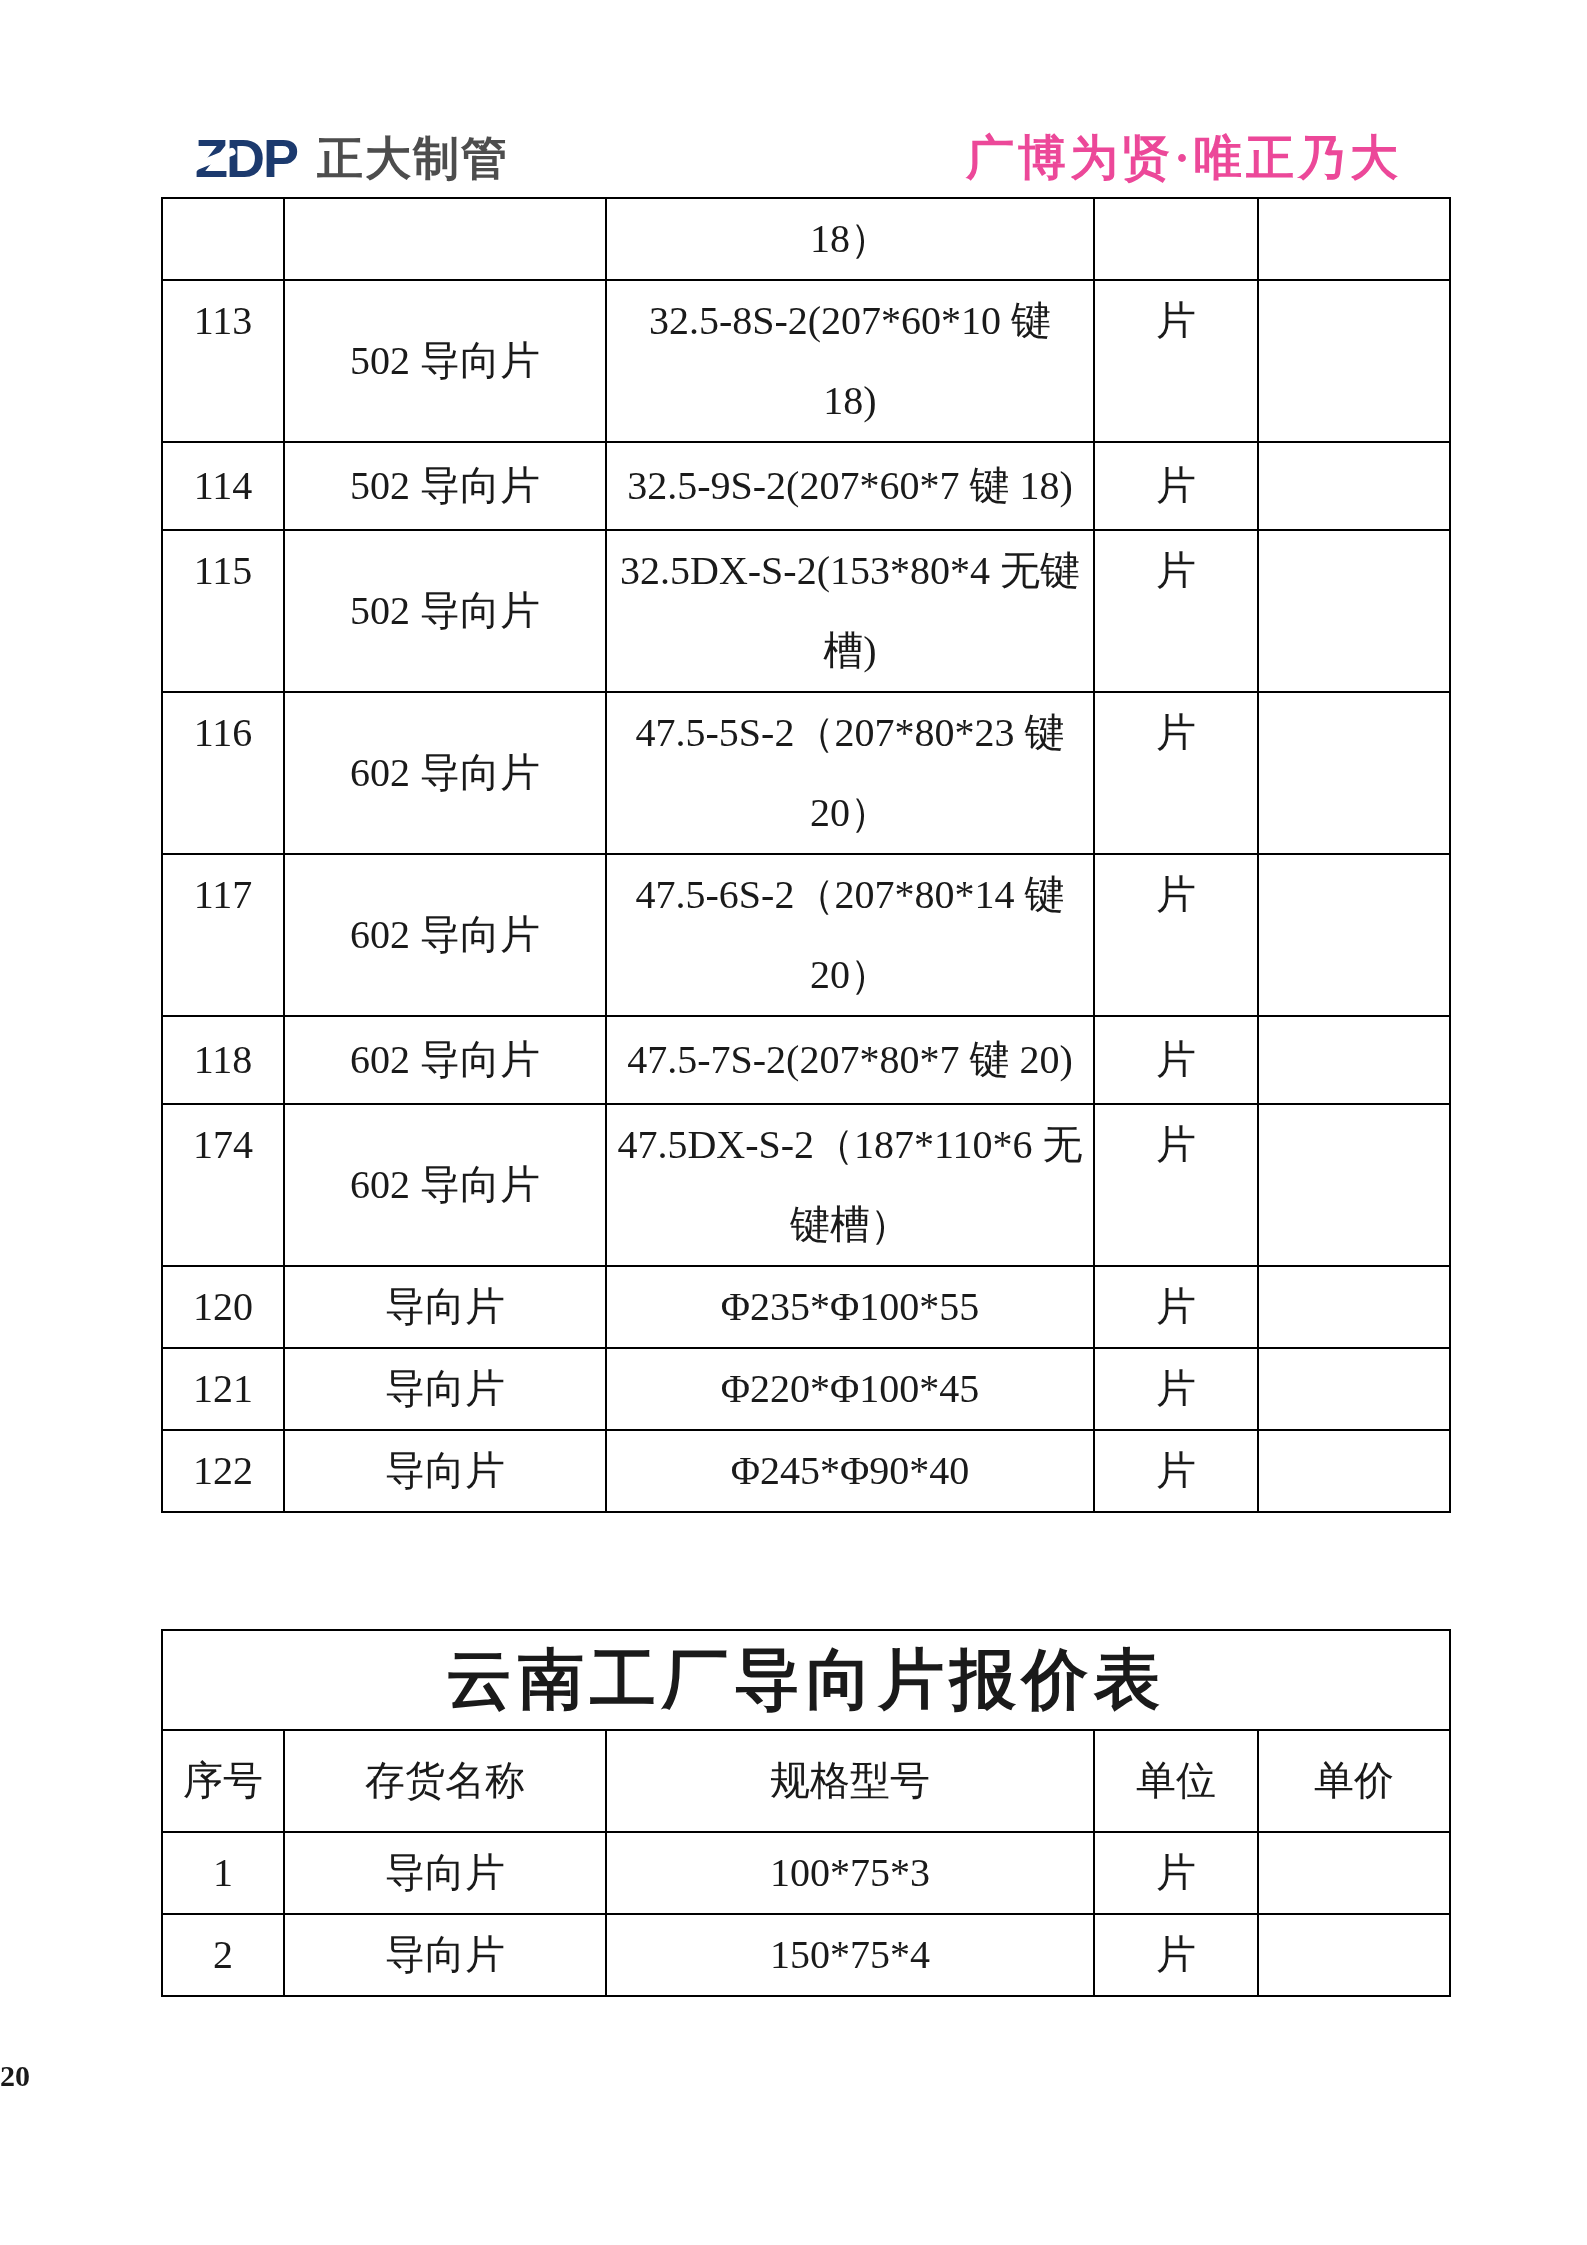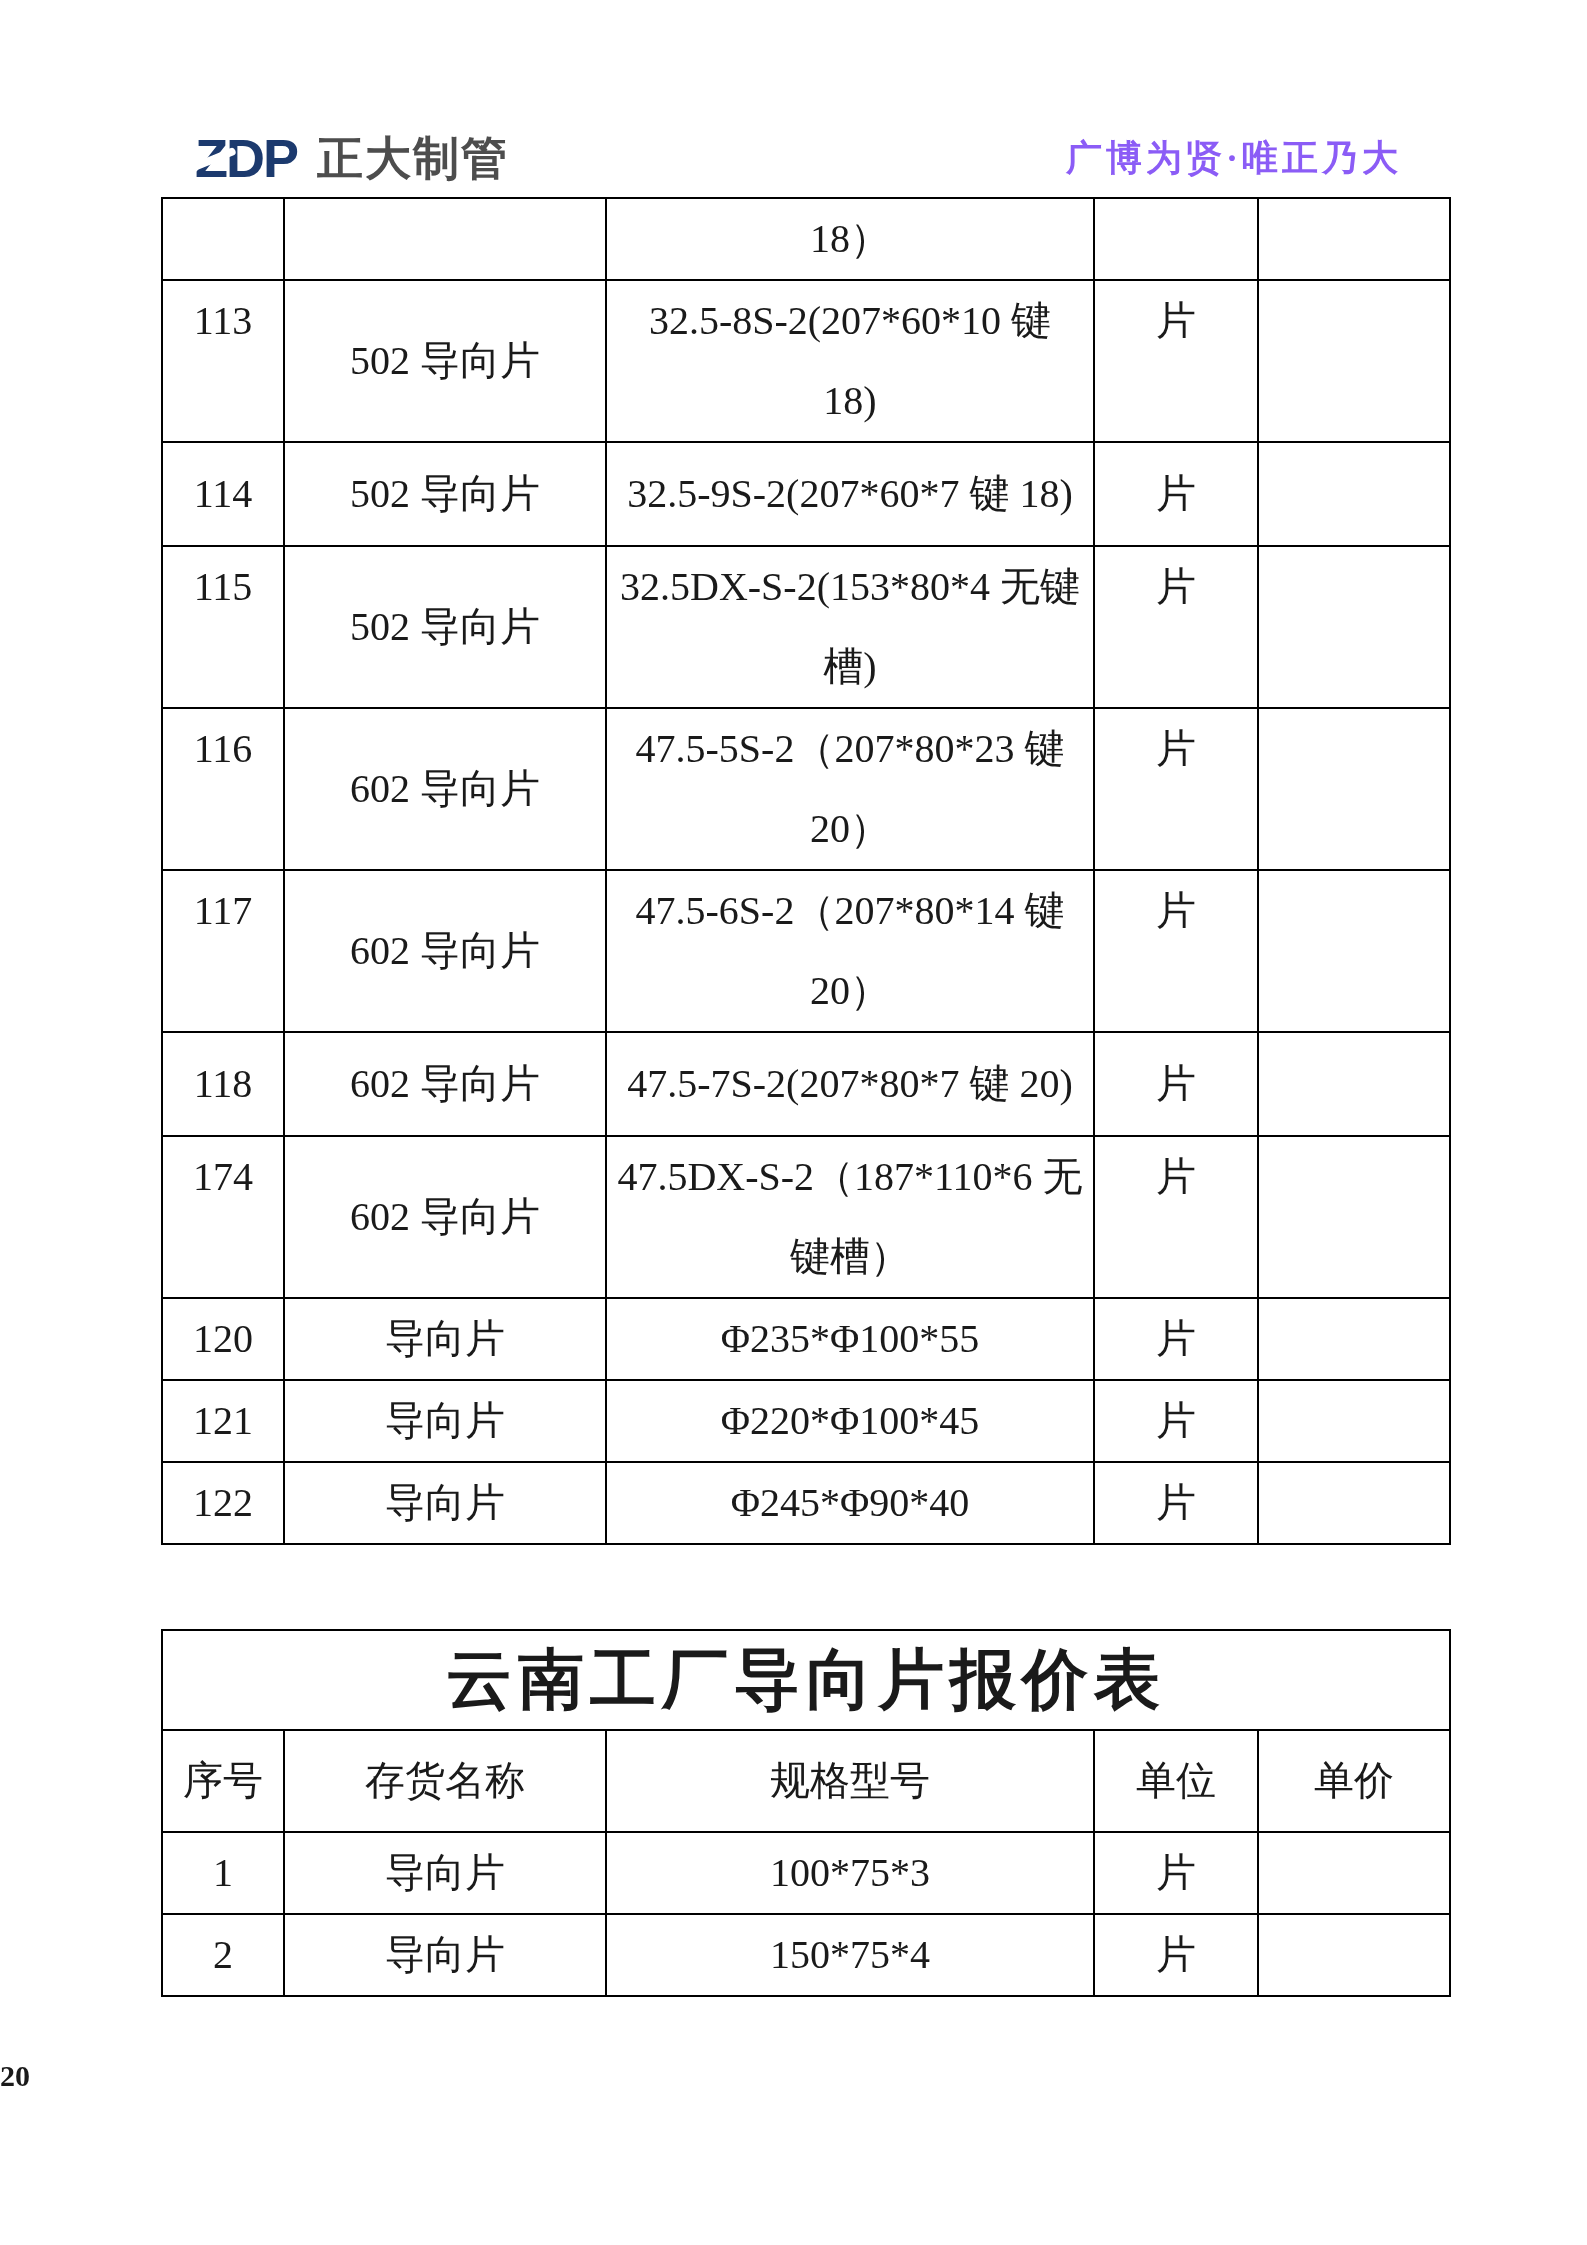--- a/index.html
+++ b/index.html
@@ -27,41 +27,41 @@
     background:#ffffff;transform:rotate(-22deg);border-radius:5px;
   }
   .company-name{
     margin-left:20px;
     font-family:"Liberation Sans","DejaVu Sans",sans-serif;
     font-weight:700;font-size:46px;line-height:50px;color:#4d4d4d;
     letter-spacing:2px;
   }
   .hdr-slogan{
     position:absolute;right:185px;top:136px;
-    font-size:36px;line-height:44px;font-weight:700;
-    color:#8b5cf6;letter-spacing:4px;
+    font-size:48px;line-height:44px;font-weight:700;
+    color:#ec4899;letter-spacing:4px;
   }
   
   table.doc{
     position:absolute;left:161px;
     border-collapse:collapse;table-layout:fixed;
     width:1288px;
     font-size:40px;line-height:80px;
   }
   table.doc td{
     border:2px solid #000;
     text-align:center;padding:0 6px;
     overflow:hidden;
   }
   table.t1{top:197px;}
   table.t2{top:1629px;}
   td.va-top{vertical-align:top;}
   td.va-mid{vertical-align:middle;}
   td.spec{white-space:pre-line;}
-  .h80{height:80px;padding-left:40px;} .h88{height:104px;padding-left:36px;} .h155{height:155px;}
+  .h80{height:80px;padding-left:40px;} .h88{height:88px;padding-left:36px;} .h155{height:155px;}
   .h98{height:98px;} .h102{height:102px;} .h82{height:82px;} .h77{height:77px;}
   td.t2-title{
     font-size:66px;font-weight:700;line-height:98px;
     letter-spacing:6px;vertical-align:middle;
   }
   
   .page-num{
     position:absolute;left:0;top:2058px;width:100%;
     text-align:left;font-size:30px;line-height:36px;font-weight:bold;
   }

